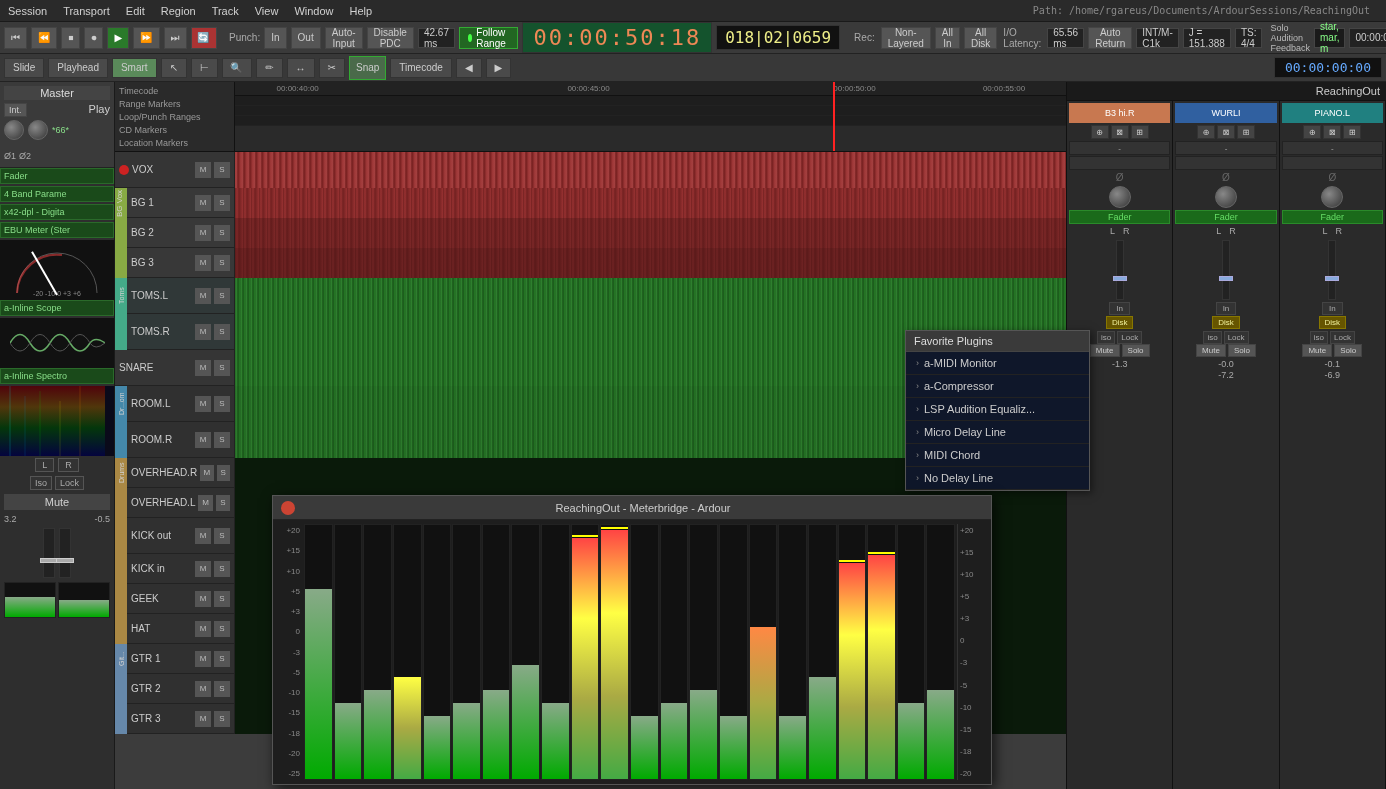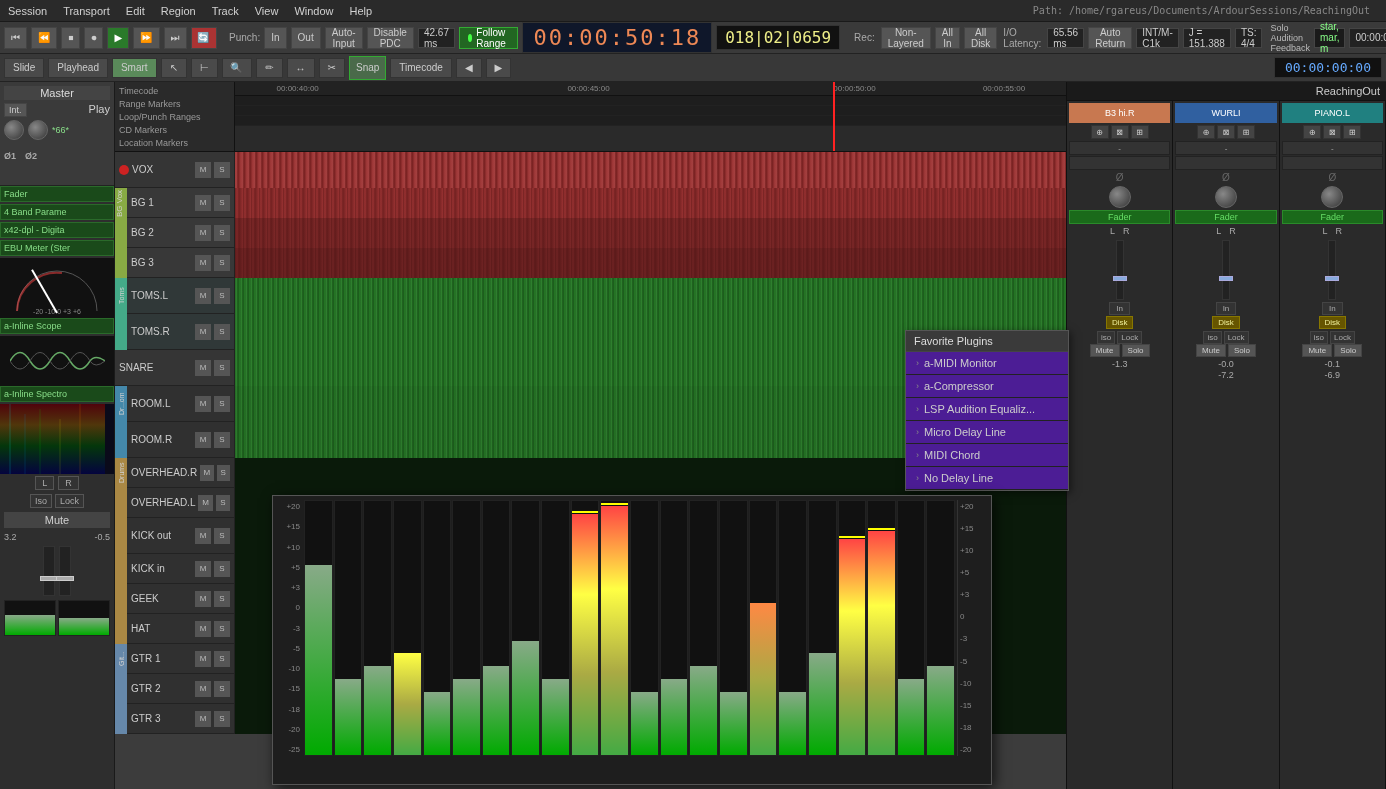--- a/index.html
+++ b/index.html
@@ -48,21 +48,21 @@
       padding: 2px 6px;
       cursor: pointer;
       height: 22px;
       display: flex;
       align-items: center;
     }
     .tb-btn.green { background: #2a7a2a; color: #fff; }
     .tb-btn.red-active { background: #a33; }
 
     .transport-time {
-      background: #0f172a;
+      background: #14532d;
       color: #e85;
       font-size: 22px;
       font-family: monospace;
       padding: 2px 10px;
       border: 1px solid #333;
       letter-spacing: 2px;
     }
     .bar-time {
       background: #111;
       color: #ee8;
@@ -510,22 +510,22 @@
       color: #aaa;
       text-align: center;
       margin-bottom: 1px;
     }
 
     
     .favorite-plugins {
       position: absolute;
       top: 330px;
       left: 905px;
-      width: 164px;
-      background: #4c1d95;
+      width: 185px;
+      background: #0f172a;
       border: 1px solid #555;
       z-index: 100;
       box-shadow: 2px 2px 8px rgba(0,0,0,0.5);
     }
     .fp-title {
       background: #3a3a3a;
       color: #ddd;
       font-size: 11px;
       padding: 4px 8px;
       border-bottom: 1px solid #444;
@@ -763,21 +763,21 @@
       <div class="master-label">Master</div>
       <div class="int-play-row">
         <button class="small-btn">Int.</button>
         <span>Play</span>
       </div>
       <div class="knob-row">
         <div class="knob-small"></div>
         <div class="knob-small"></div>
         <span style="font-size:9px;color:#8d8;">*66*</span>
       </div>
-      <div style="display:flex;gap:9px;margin-bottom:20px;font-weight:bold;">
+      <div style="display:flex;gap:3px;margin-bottom:2px;">
         <span style="font-size:9px;color:#aaa;">Ø1</span>
         <span style="font-size:9px;color:#aaa;">Ø2</span>
       </div>
     </div>
 
     <div class="plugin-btn">Fader</div>
     <div class="plugin-btn">4 Band Parame</div>
     <div class="plugin-btn">x42-dpl - Digita</div>
     <div class="plugin-btn">EBU Meter (Ster</div>
 
@@ -1219,20 +1219,24 @@
     <span class="fp-arrow">›</span>
     <span>MIDI Chord</span>
   </div>
   <div class="fp-item">
     <span class="fp-arrow">›</span>
     <span>No Delay Line</span>
   </div>
 </div>
 
 <div class="meterbridge">
+  <div class="mb-title-bar">
+    <button class="mb-close"></button>
+    <span class="mb-title-text">ReachingOut - Meterbridge - Ardour</span>
+  </div>
   <div class="mb-content">
 
     <div class="mb-scale-left">
       <span>+20</span>
       <span>+15</span>
       <span>+10</span>
       <span>+5</span>
       <span>+3</span>
       <span>0</span>
       <span>-3</span>

